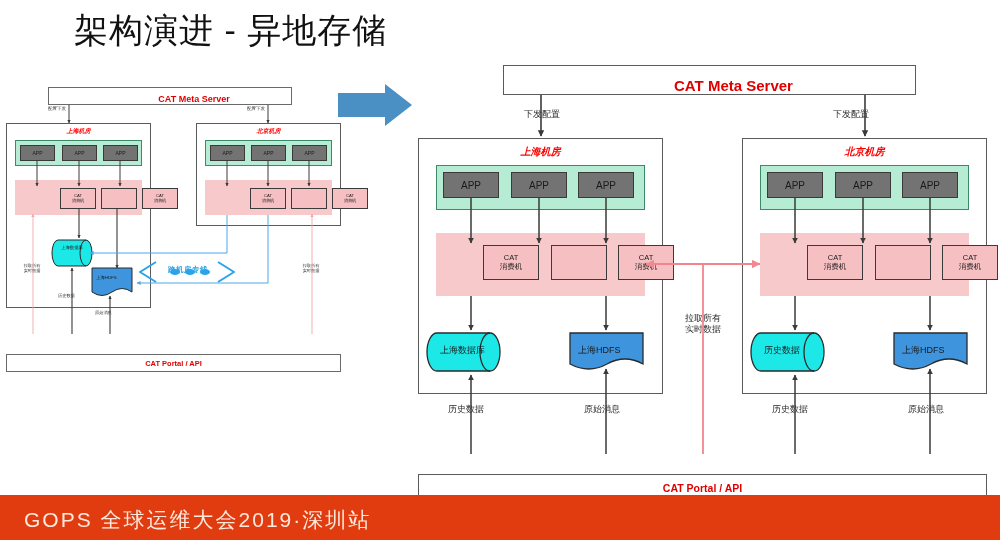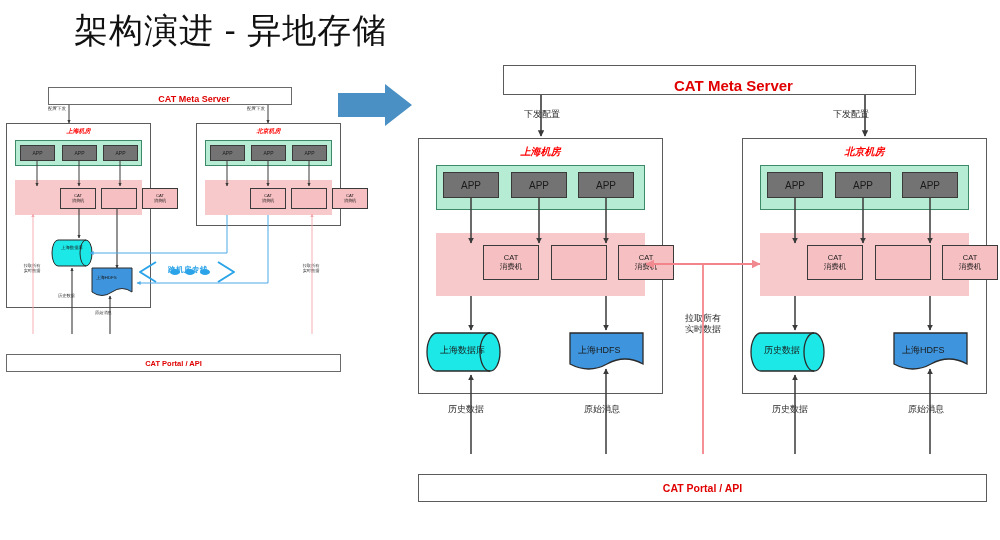--- a/index.html
+++ b/index.html
@@ -305,14 +305,17 @@
     <path d="M795,454 L795,375" stroke="#3a3a3a" stroke-width="1.5" fill="none" marker-end="url(#ah-dark)"></path>
     <path d="M930,454 L930,369" stroke="#3a3a3a" stroke-width="1.5" fill="none" marker-end="url(#ah-dark)"></path>
 
     <g>
       <path d="M703,264 L646,264" stroke="#f4848c" stroke-width="1.8" fill="none" marker-end="url(#ah-pink)"></path>
       <path d="M703,264 L760,264" stroke="#f4848c" stroke-width="1.8" fill="none" marker-end="url(#ah-pink)"></path>
       <path d="M703,264 L703,454" stroke="#f4848c" stroke-width="1.8" fill="none"></path>
     </g>
   </svg>
 
+  <div class="footer-bar">
+    <div class="footer-text">GOPS 全球运维大会2019·深圳站</div>
+  </div>
 
 </div>
 
 </body></html>

